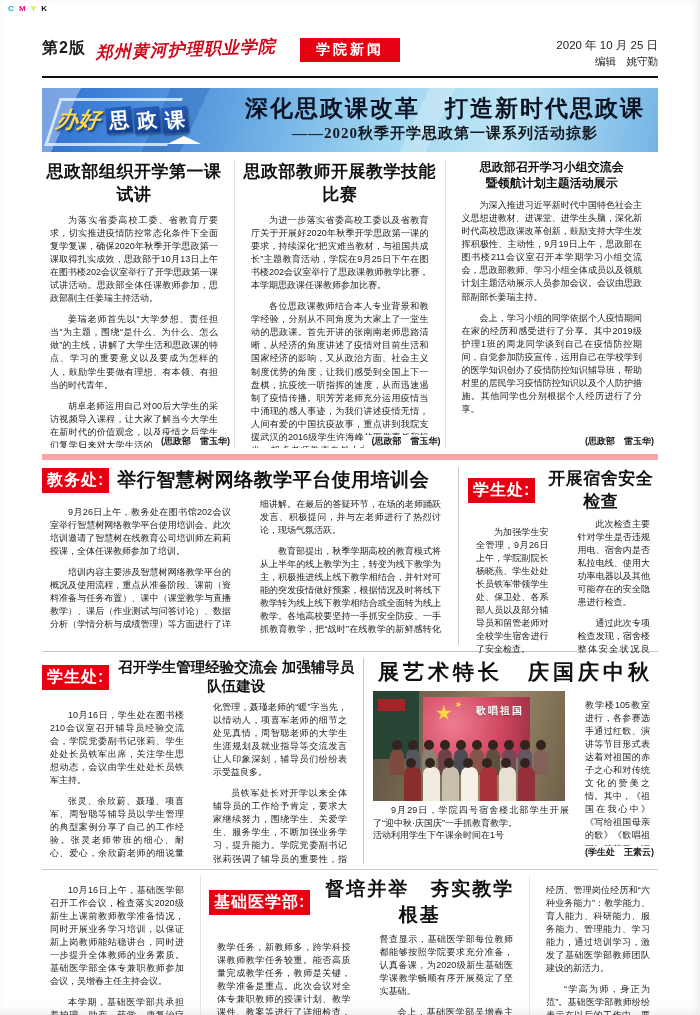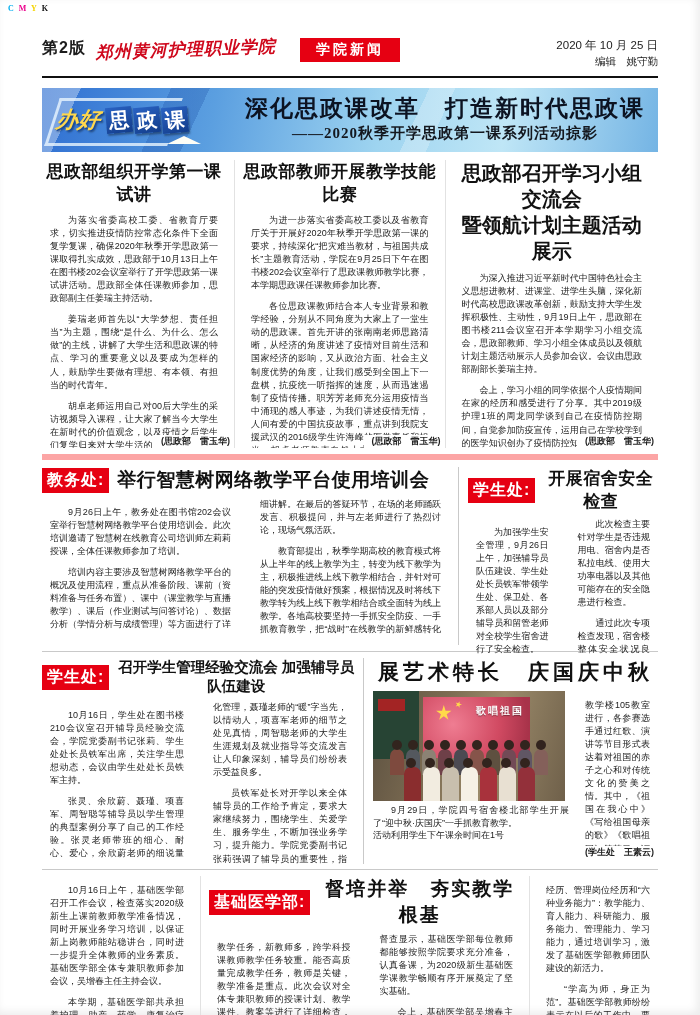--- a/index.html
+++ b/index.html
@@ -2,21 +2,21 @@
 <html><head>
 <meta charset="utf-8">
 <style>
   html,body{margin:0;padding:0;background:#e9e9e7;}
   .page{position:relative;width:700px;height:1015px;background:#fff;margin:0 auto;
         font-family:"Liberation Sans",sans-serif;color:#1c1c1c;overflow:hidden;
         box-shadow:inset -3px -3px 8px rgba(0,0,0,.08);}
   .inner{margin:0 42px;}
 
   
-  .cmyk{position:absolute;top:4px;left:8px;font-size:8px;font-weight:bold;letter-spacing:1px;font-family:Liberation Serif, serif;}
+  .cmyk{position:absolute;top:4px;left:8px;font-size:8px;font-weight:bold;letter-spacing:1px;}
   .cmyk span{margin-right:1px;}
   .c-c{color:#00aeef}.c-m{color:#ec008c}.c-y{color:#f5d400}.c-k{color:#111}
 
   
   .hdr{margin-top:38px;display:flex;position:relative;height:34px;}
   .edition{font-size:16px;font-weight:bold;letter-spacing:1px;}
   .masthead{font-family:"Liberation Serif",serif;font-style:italic;font-weight:bold;
             color:#cf081c;font-size:17px;margin-left:10px;transform:rotate(-2deg);
             letter-spacing:1px;}
   .news-tag{position:absolute;left:50%;transform:translateX(-50%);background:#e60012;
@@ -62,21 +62,21 @@
   .red-label{background:#e60012;color:#fff;font-weight:bold;white-space:nowrap;
              padding:2px 5px;letter-spacing:1px;}
   .sec-head{display:flex;align-items:center;gap:8px;margin-bottom:5px;}
 
   
   .sec1{margin-top:8px;height:288px;}
   .sec1 .col{position:relative;overflow:hidden;padding:0 8px 14px 0;}
   .sec1 .col + .col{border-left:1px solid #e2e2e2;padding-left:8px;}
   .col-a{width:193px;} .col-b{width:203px;} .col-c{width:206px;}
   .h1a{font-size:17px;margin:0 0 6px 0;letter-spacing:.5px;}
-  .h1c{font-size:20px;line-height:1.3;margin:0 0 6px 0;}
+  .h1c{font-size:12px;line-height:1.3;margin:0 0 6px 0;}
 
   
   .sec2{margin-top:6px;border-top:6px solid #fca5a5;padding-top:7px;height:178px;}
   .jwc{width:407px;padding-right:9px;position:relative;}
   .ssjc{flex:1;border-left:1px solid #c9c9c9;padding-left:9px;position:relative;}
   .h-jwc{font-size:19px;letter-spacing:.5px;}
   .h-ssjc{font-size:17px;letter-spacing:.5px;}
   .cols2{column-count:2;column-gap:13px;column-fill:auto;overflow:hidden;}
   .jwc .cols2{height:146px;}
   .ssjc .cols2{height:146px;}
@@ -223,21 +223,21 @@
 
         </div>
       </div>
 
       <div class="ssjc">
         <div class="sec-head">
           <span class="red-label">学生处:</span>
           <span class="headline h-ssjc">开展宿舍安全检查</span>
         </div>
         <div class="body cols2">
-          <p>为加强学生安全管理，9月26日上午，加强辅导员队伍建设、学生处处长员铁军带领学生处、保卫处、各系部人员以及部分辅导员和留管老师对全校学生宿舍进行了安全检查。</p>
+          <p>为加强学生安全管理，9月26日上午，学院副院长杨晓燕、学生处处长员铁军带领学生处、保卫处、各系部人员以及部分辅导员和留管老师对全校学生宿舍进行了安全检查。</p>
           <p>此次检查主要针对学生是否违规用电、宿舍内是否私拉电线、使用大功率电器以及其他可能存在的安全隐患进行检查。</p>
           <p>通过此次专项检查发现，宿舍楼整体安全状况良好，绝大多数学生都能遵守宿舍安全管理规定。学生宿舍是学生学习、生活和休息的重要场所，学生宿舍安全检查有利于进一步加强宿舍安全管理工作，有效防范和坚决遏制校园安全事故的发生。学生处和保卫处将继续强化日常安全教育和巡查力度，做好各项安全稳定工作，及时排查隐患，切实做好防范，确保学生宿舍安全工作真真正正落到实处。</p>
 
         </div>
       </div>
     </div>
 
     <div class="sec sec3">
 
       <div class="jyjl">

